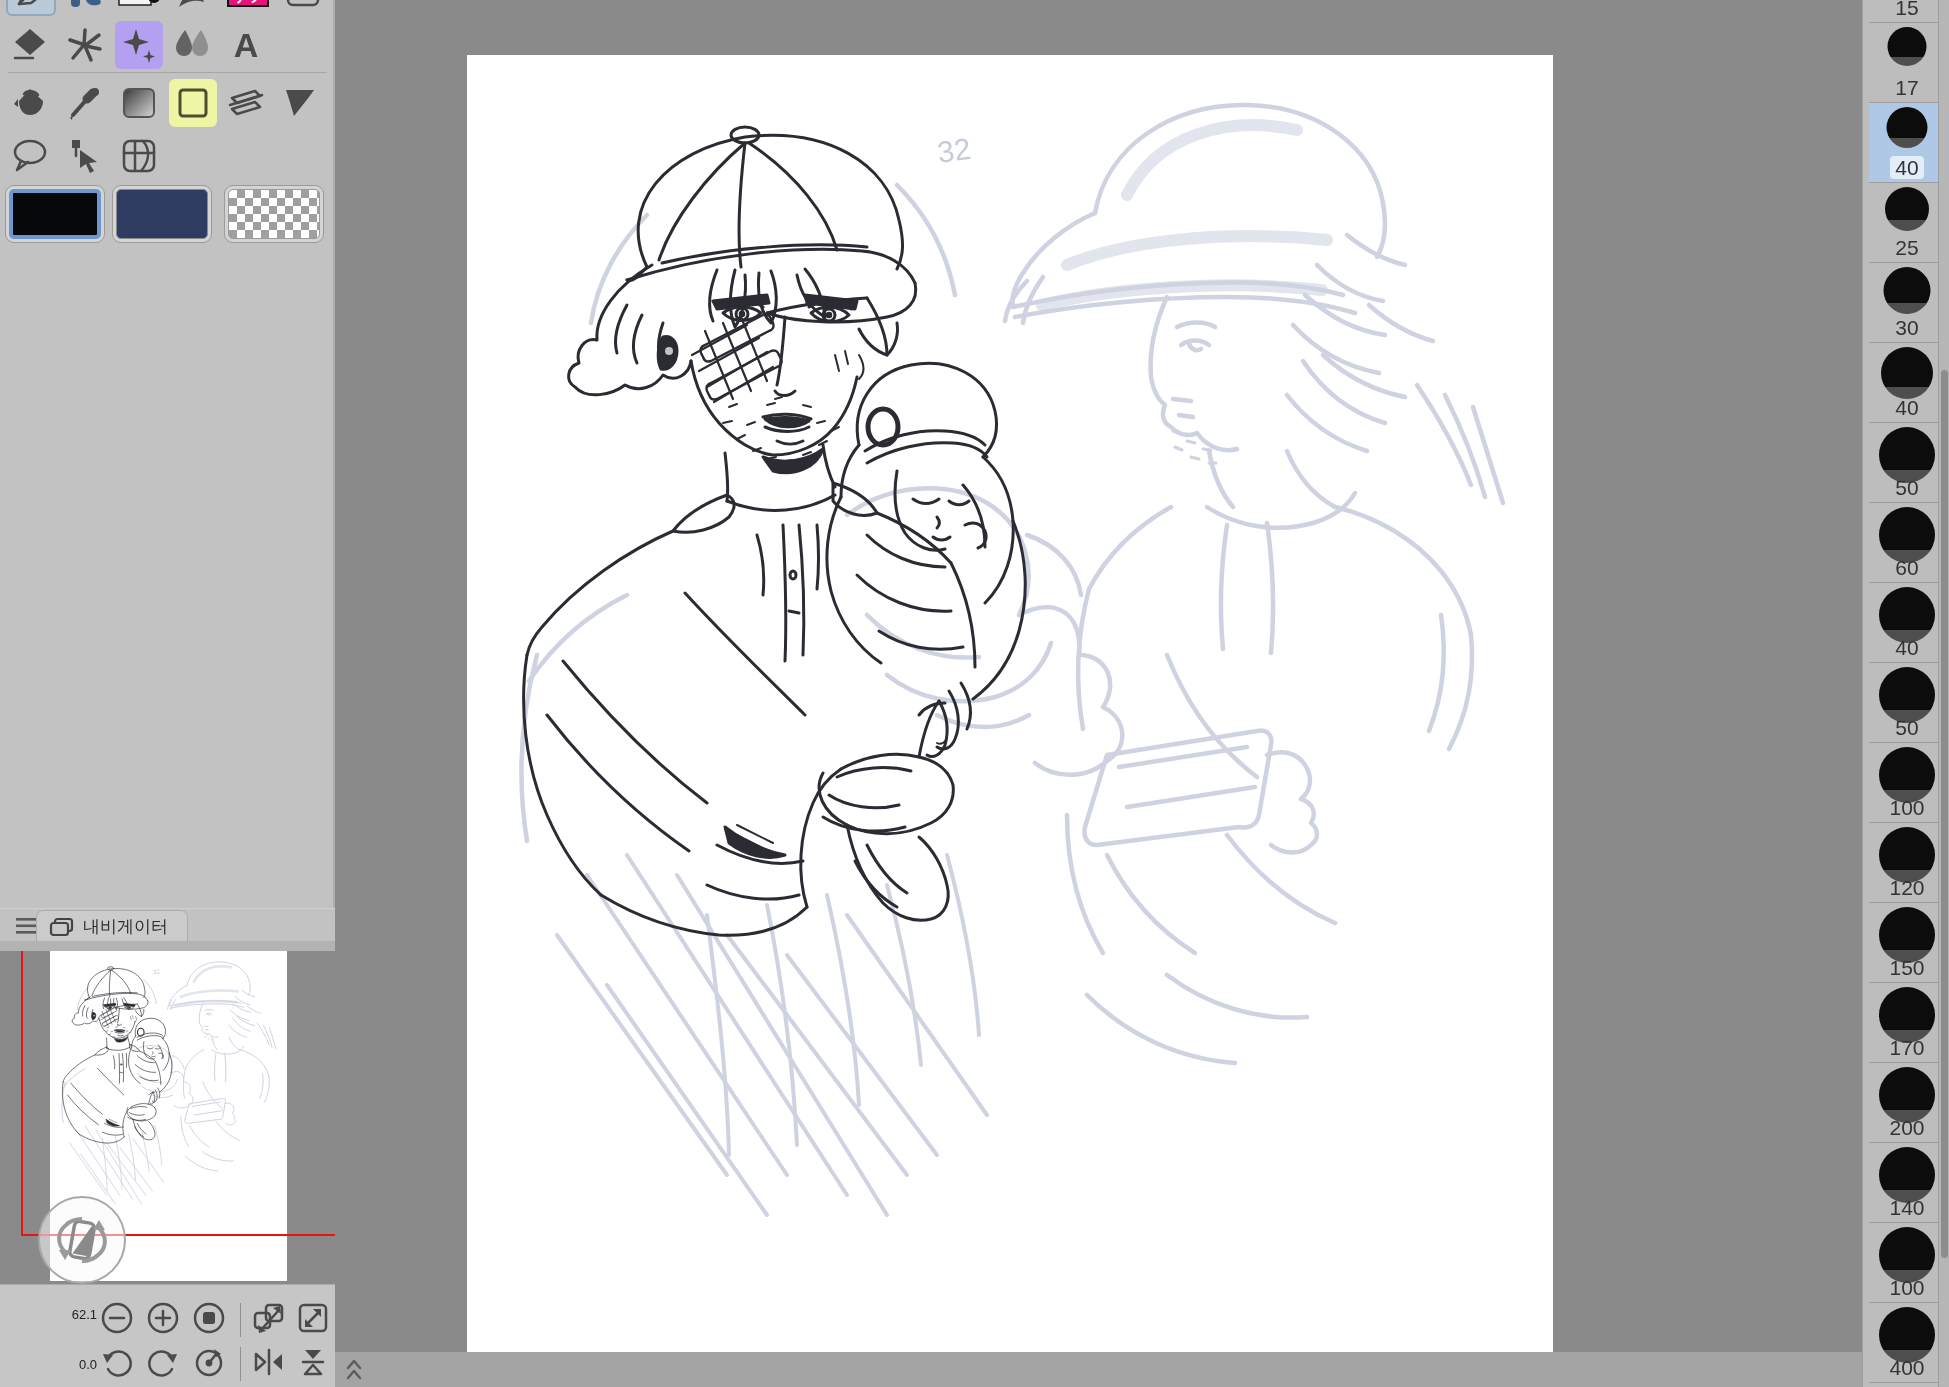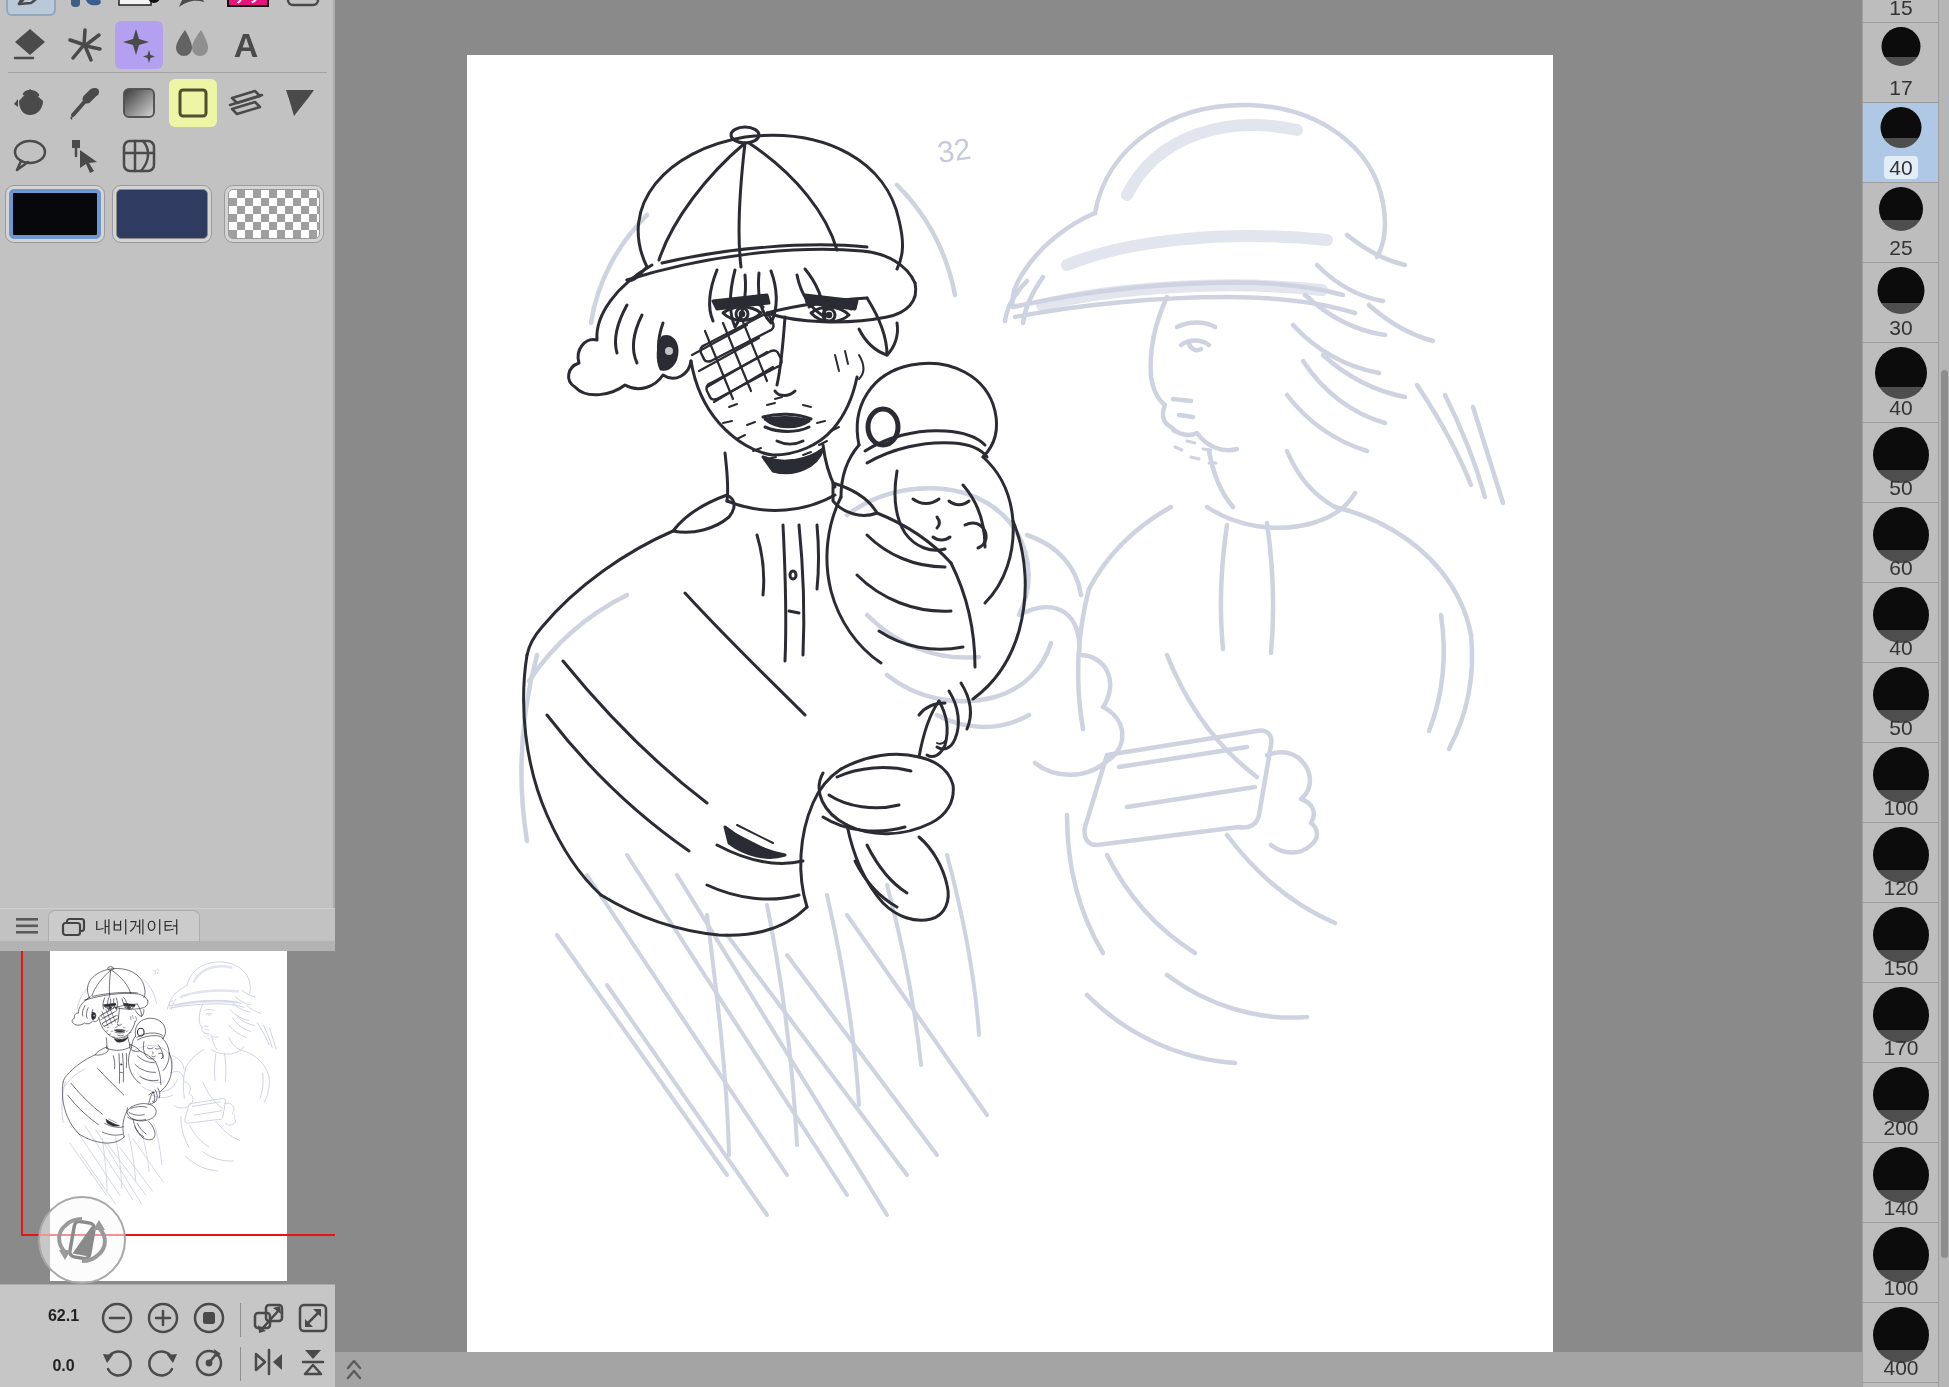--- a/index.html
+++ b/index.html
@@ -15,38 +15,38 @@
   .bezel{position:absolute;height:58px;width:100px;border:1px solid #9a9a9a;border-radius:9px;background:#d4d4d4;box-sizing:border-box;padding:3px;}
   .swatch{width:100%;height:100%;border-radius:5px;box-sizing:border-box;}
   .swatch.main{background:#07080c;border:4px solid #6e96cf;}
   .swatch.sub{background:#2f3b60;border:1px solid #8a8a8a;}
   .swatch.trans{border:1px solid #9a9a9a;background:
      linear-gradient(45deg,#9f9f9f 25%,transparent 25%,transparent 75%,#9f9f9f 75%),
      linear-gradient(45deg,#9f9f9f 25%,#fff 25%,#fff 75%,#9f9f9f 75%);
      background-size:16px 16px;background-position:0 0,8px 8px;}
   
   #nav-header{left:0;top:908px;width:335px;height:33px;background:#c2c2c2;border-top:1px solid #cfcfcf;}
-  #nav-tab{position:absolute;left:48px;top:1px;width:152px;height:32px;background:#cbcbcb;border:1px solid #adadad;border-bottom:none;border-radius:7px 7px 0 0;display:flex;align-items:center;gap:8px;padding-left:12px;box-sizing:border-box;}
+  #nav-tab{position:absolute;left:36px;top:1px;width:152px;height:32px;background:#cbcbcb;border:1px solid #adadad;border-bottom:none;border-radius:7px 7px 0 0;display:flex;align-items:center;gap:8px;padding-left:12px;box-sizing:border-box;}
   #nav-tab .lbl{font-size:17px;color:#2d2d2d;}
   #nav-strip{left:0;top:941px;width:335px;height:10px;background:#b3b3b3;}
   #nav-thumb-area{left:0;top:951px;width:335px;height:333px;background:#8a8a8a;overflow:hidden;}
   #nav-thumb{position:absolute;left:50px;top:0;width:237px;height:330px;background:#ffffff;overflow:hidden;}
   .redline{position:absolute;background:#e81414;}
   #nav-rotate-badge{position:absolute;left:38px;top:245px;width:88px;height:88px;border-radius:50%;background:rgba(250,250,250,.55);border:2px solid #a8a8a8;box-sizing:border-box;display:flex;align-items:center;justify-content:center;}
   #nav-controls{left:0;top:1284px;width:335px;height:103px;background:#c6c6c6;border-top:1px solid #ababab;}
-  .ctl-num{position:absolute;width:67px;text-align:center;font-size:16px;color:#222;font-weight:bold;}
+  .ctl-num{position:absolute;width:67px;text-align:right;font-size:13px;color:#222;}
   .vdiv{position:absolute;left:240px;width:1px;background:#8f8f8f;}
   .ctlbtn{position:absolute;width:34px;height:34px;display:flex;align-items:center;justify-content:center;}
   
   #workspace{left:335px;top:0;width:1527px;height:1352px;background:#8a8a8a;overflow:hidden;}
   #canvas{position:absolute;left:132px;top:55px;width:1086px;height:1297px;background:#ffffff;}
   #bottom-bar{left:335px;top:1352px;width:1527px;height:35px;background:#a4a4a4;}
   
   #brush-panel{left:1862px;top:0;width:87px;height:1387px;background:#bdbdbd;border-left:1px solid #a0a0a0;box-sizing:border-box;overflow:hidden;}
-  #brush-list{position:absolute;left:0;top:0;width:76px;}
+  #brush-list{position:absolute;left:6px;top:0;width:76px;}
   .brush-item{width:76px;height:80px;border-bottom:1px solid #9d9d9d;box-sizing:border-box;position:relative;}
   .brush-item.selected{background:#aec8e6;}
   .brush-circle{position:absolute;left:50%;transform:translateX(-50%);top:4px;border-radius:50%;background:linear-gradient(#0c0c0c 0 76%,#4e4e4e 76% 100%);}
   .brush-label{position:absolute;left:0;right:0;bottom:2px;text-align:center;font-size:21px;color:#333;z-index:2;}
   .brush-item.selected .brush-label span{background:rgba(236,243,250,.85);border-radius:4px;padding:0 5px;}
   #brush-scrollbar{left:1938px;top:0;width:11px;height:1387px;background:#b6b6b6;border-left:1px solid #9e9e9e;box-sizing:border-box;}
   #brush-scroll-thumb{position:absolute;left:2px;top:370px;width:7px;height:888px;background:#8d8d8d;border-radius:4px;}
   svg{display:block;}
   .icon-stroke{stroke:#4a4a4a;fill:none;stroke-width:2.5;stroke-linecap:round;stroke-linejoin:round;}
   .icon-fill{fill:#4a4a4a;}

